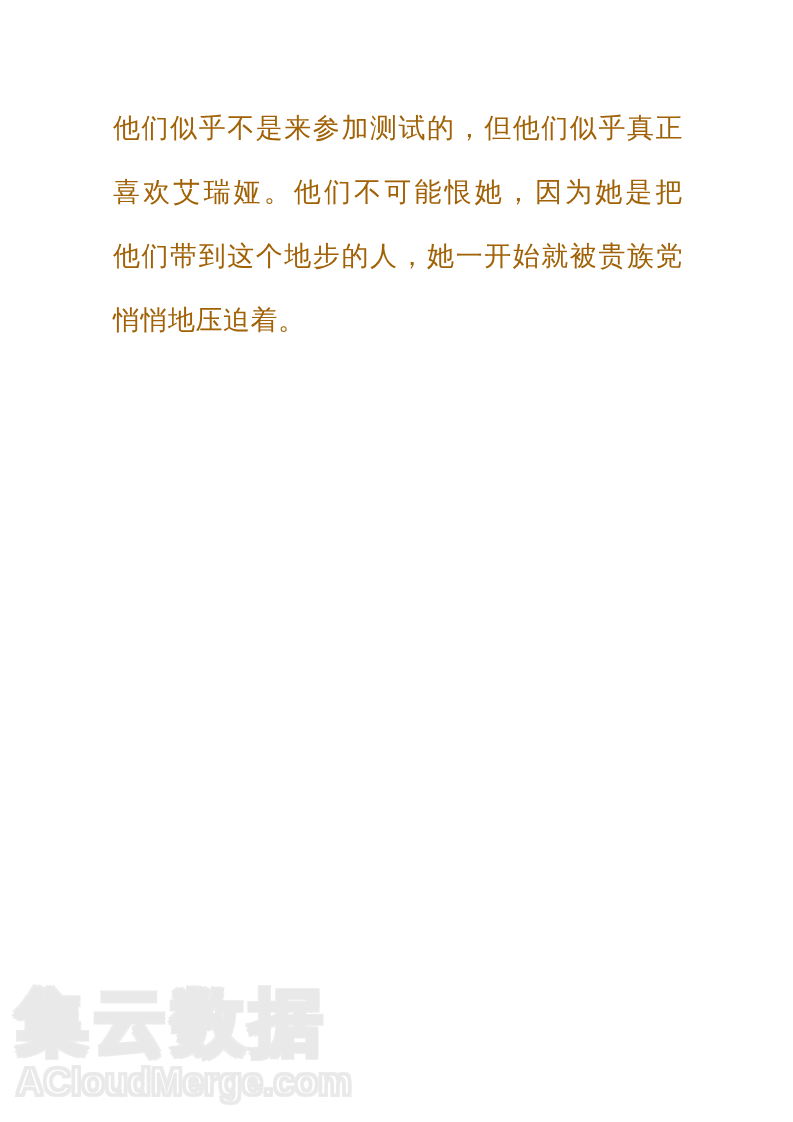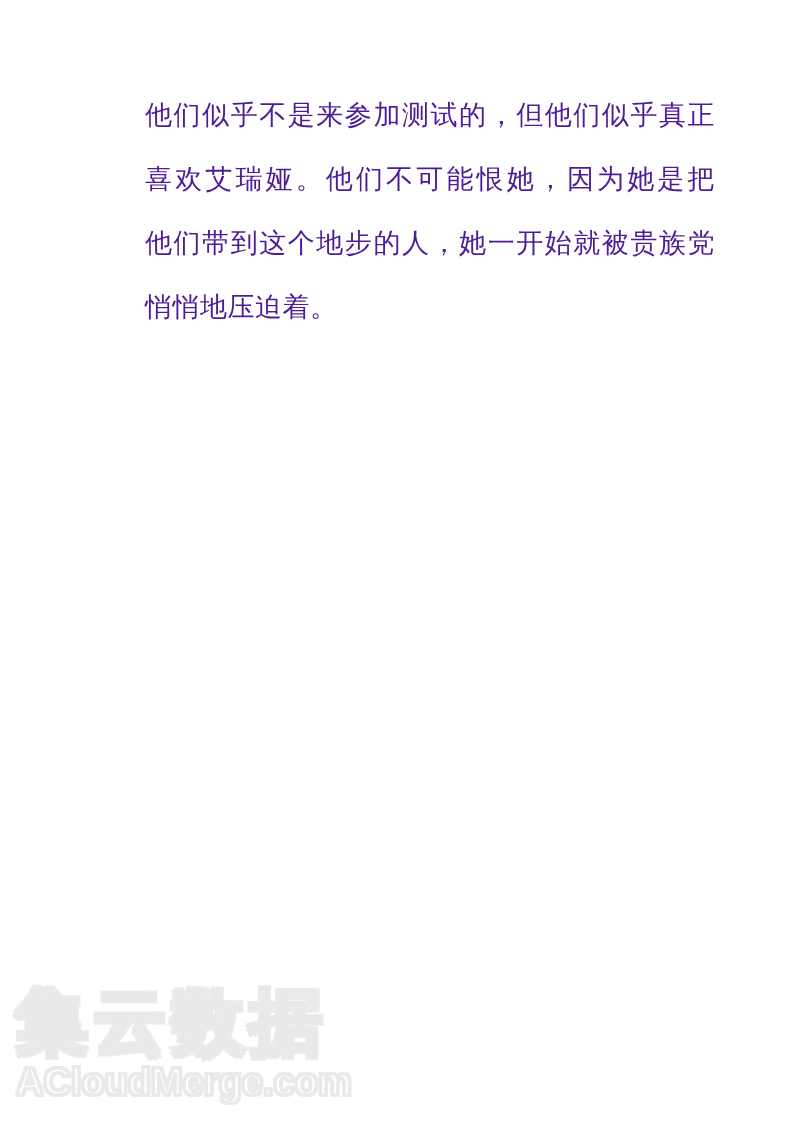--- a/index.html
+++ b/index.html
@@ -20,30 +20,29 @@
     top: 0;
     left: 0;
     width: 793px;
     height: 1122px;
     background: #ffffff;
   }
 
   .body-text {
     position: absolute;
     left: 113px;
-    top: 83px;
+    top: 96px;
     width: 570px;
     font-size: 27px;
     line-height: 64px;
-    color: #4c1d95;
+    color: #a16207;
     letter-spacing: 0.5px;
     text-align: justify;
     text-justify: inter-character;
     white-space: pre-wrap;
-    margin-left: 32px;
   }
 
   .watermark {
     position: absolute;
     left: 8px;
     bottom: 18px;
     width: 420px;
     user-select: none;
   }
 

